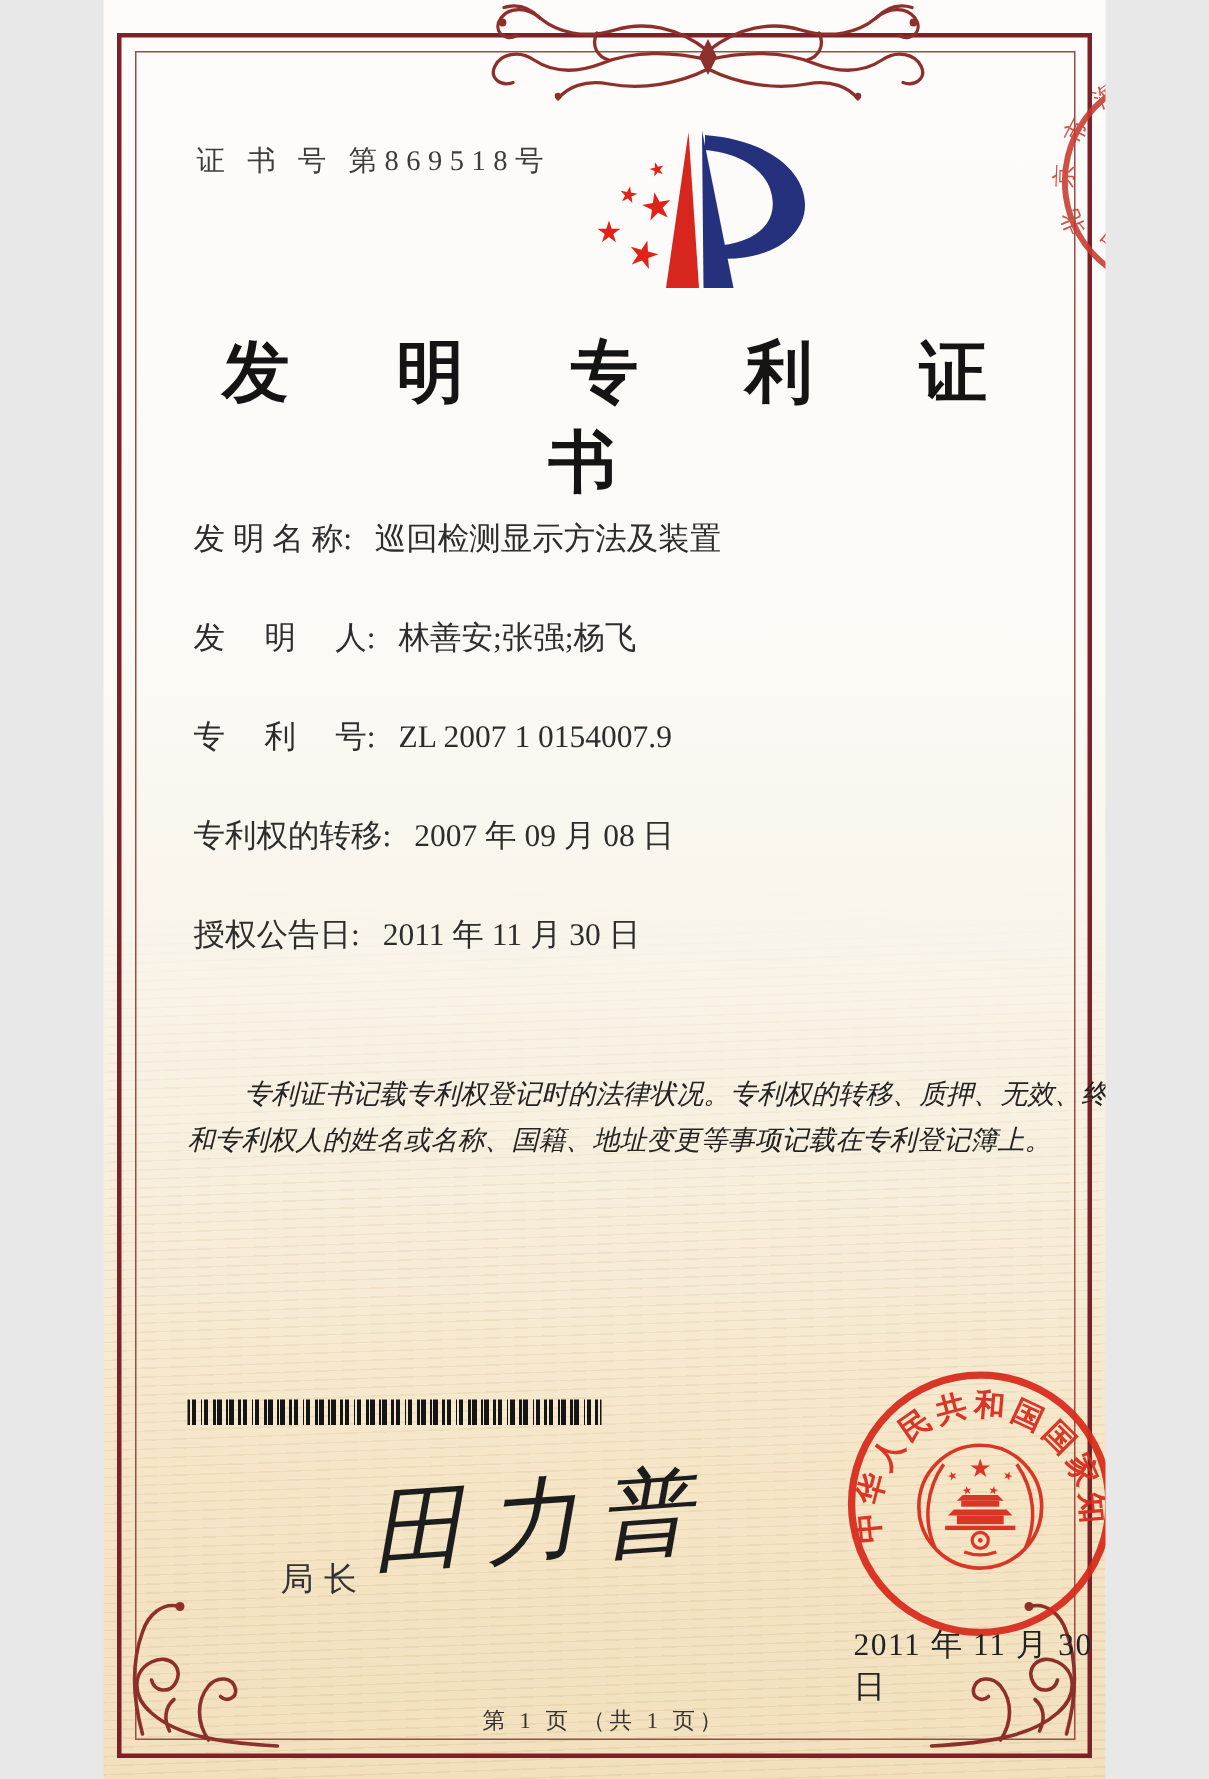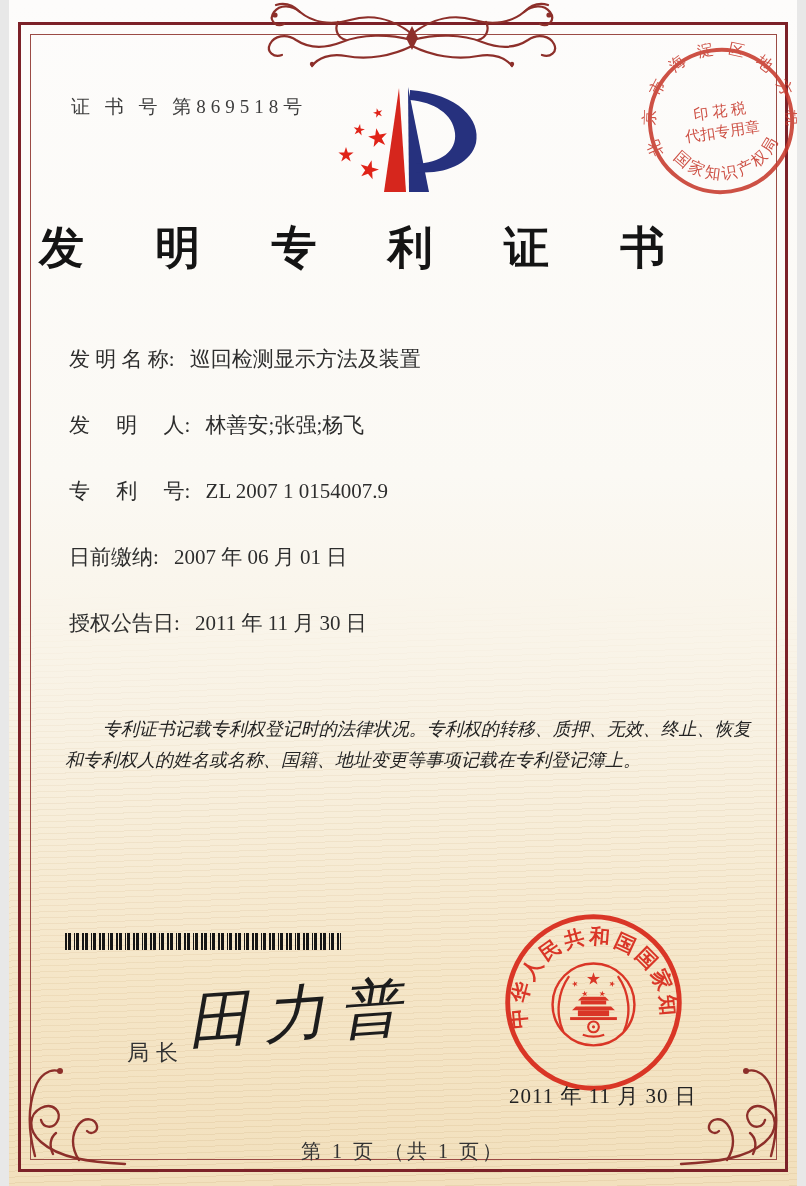--- a/index.html
+++ b/index.html
@@ -1,53 +1,53 @@
 <!DOCTYPE html>
 <html><head>
 <meta charset="utf-8">
 <style>
   html,body{margin:0;padding:0;background:#e8e8e8;}
   .page{
-    position:relative;width:788px;height:1186px;margin:0 auto;overflow:hidden;
+    position:relative;width:668px;height:1186px;margin:0 auto;overflow:hidden;
     background:linear-gradient(180deg,#fdfcfb 0%,#fbf9f4 40%,#f8f1e2 62%,#f5e6c8 82%,#f2e0bd 100%);
     font-family:"Liberation Serif","DejaVu Serif",serif;
   }
   .texture{
     position:absolute;inset:0;pointer-events:none;
     background:repeating-linear-gradient(178deg,rgba(190,148,92,.14) 0 1px,transparent 1px 6px);
     -webkit-mask-image:linear-gradient(180deg,transparent 0%,transparent 50%,rgba(0,0,0,.75) 68%,#000 100%);
     mask-image:linear-gradient(180deg,transparent 0%,transparent 50%,rgba(0,0,0,.75) 68%,#000 100%);
   }
   .frame-outer{position:absolute;left:9px;top:22px;right:9px;bottom:14px;border:3px solid #7c2128;}
   .frame-inner{position:absolute;left:21px;top:34px;right:20px;bottom:26px;border:1px solid #9b4b45;}
   .dragon{position:absolute;left:233px;top:0;width:340px;height:70px;}
   .corner{position:absolute;width:110px;height:110px;}
   .corner-left{left:10px;top:1062px;}
   .corner-right{right:10px;top:1062px;transform:scaleX(-1);}
   .cert-no{position:absolute;left:62px;top:94px;font-size:19px;letter-spacing:5px;color:#3d3d3d;}
   .tax-stamp{position:absolute;left:633px;top:42px;width:158px;height:158px;transform:rotate(-8deg);opacity:.88;}
   .logo{position:absolute;left:322px;top:60px;width:160px;height:150px;}
-  .title{position:absolute;left:0;top:218px;width:100%;font-size:45px;font-weight:bold;
+  .title{position:absolute;left:0;top:218px;width:100%;text-align:center;font-size:45px;font-weight:bold;
          letter-spacing:30px;text-indent:30px;color:#141414;}
   .fields{position:absolute;left:60px;top:344px;width:700px;color:#2d2d2d;}
   .field-row{font-size:21px;line-height:30px;margin-bottom:36px;white-space:nowrap;}
   .field-row .lbl{display:inline-block;}
   .field-row .val{margin-left:10px;}
   .body-text{position:absolute;left:56px;top:714px;width:700px;font-size:18px;line-height:1.74;
              color:#232323;font-style:italic;}
   .body-text p{margin:0;text-indent:2.1em;}
   .barcode{position:absolute;left:56px;top:933px;width:276px;height:17px;
     background:repeating-linear-gradient(90deg,#151515 0 2px,transparent 2px 3px,#151515 3px 6px,
       transparent 6px 9px,#151515 9px 10px,transparent 10px 11px,#151515 11px 14px,transparent 14px 17px);}
   .sig-title{position:absolute;left:118px;top:1022px;font-size:22px;letter-spacing:7px;color:#333;margin-top:16px;}
   .sig-name{position:absolute;left:178px;top:972px;font-size:62px;letter-spacing:14px;color:#1d1d1d;
             font-style:italic;font-weight:500;transform:rotate(-4deg);}
   .seal{position:absolute;left:487px;top:905px;width:195px;height:195px;opacity:.93;}
   .seal-date{position:absolute;left:500px;top:1082px;font-size:21px;letter-spacing:1px;color:#222;z-index:5;}
-  .footer{position:absolute;left:0;top:1138px;width:100%;text-align:center;font-size:20px;
+  .footer{position:absolute;left:0;top:1138px;width:100%;text-align:center;font-size:15px;
           letter-spacing:3px;color:#333;}
 </style>
 </head>
 <body>
 
 <div class="page">
   <div class="texture"></div>
   <div class="frame-outer"></div>
   <div class="frame-inner"></div>
 
@@ -125,22 +125,22 @@
     </div>
     <div class="field-row">
       <span class="lbl">发　 明　 人:</span>
       <span class="val">林善安;张强;杨飞</span>
     </div>
     <div class="field-row">
       <span class="lbl">专　 利　 号:</span>
       <span class="val">ZL 2007 1 0154007.9</span>
     </div>
     <div class="field-row">
-      <span class="lbl">日前缴纳:</span>
-      <span class="val">2007 年 06 月 01 日</span>
+      <span class="lbl">专利权的转移:</span>
+      <span class="val">2007 年 09 月 08 日</span>
     </div>
     <div class="field-row">
       <span class="lbl">授权公告日:</span>
       <span class="val">2011 年 11 月 30 日</span>
     </div>
   </div>
 
   <div class="body-text">
     <p>专利证书记载专利权登记时的法律状况。专利权的转移、质押、无效、终止、恢复和专利权人的姓名或名称、国籍、地址变更等事项记载在专利登记簿上。</p>
   </div>

